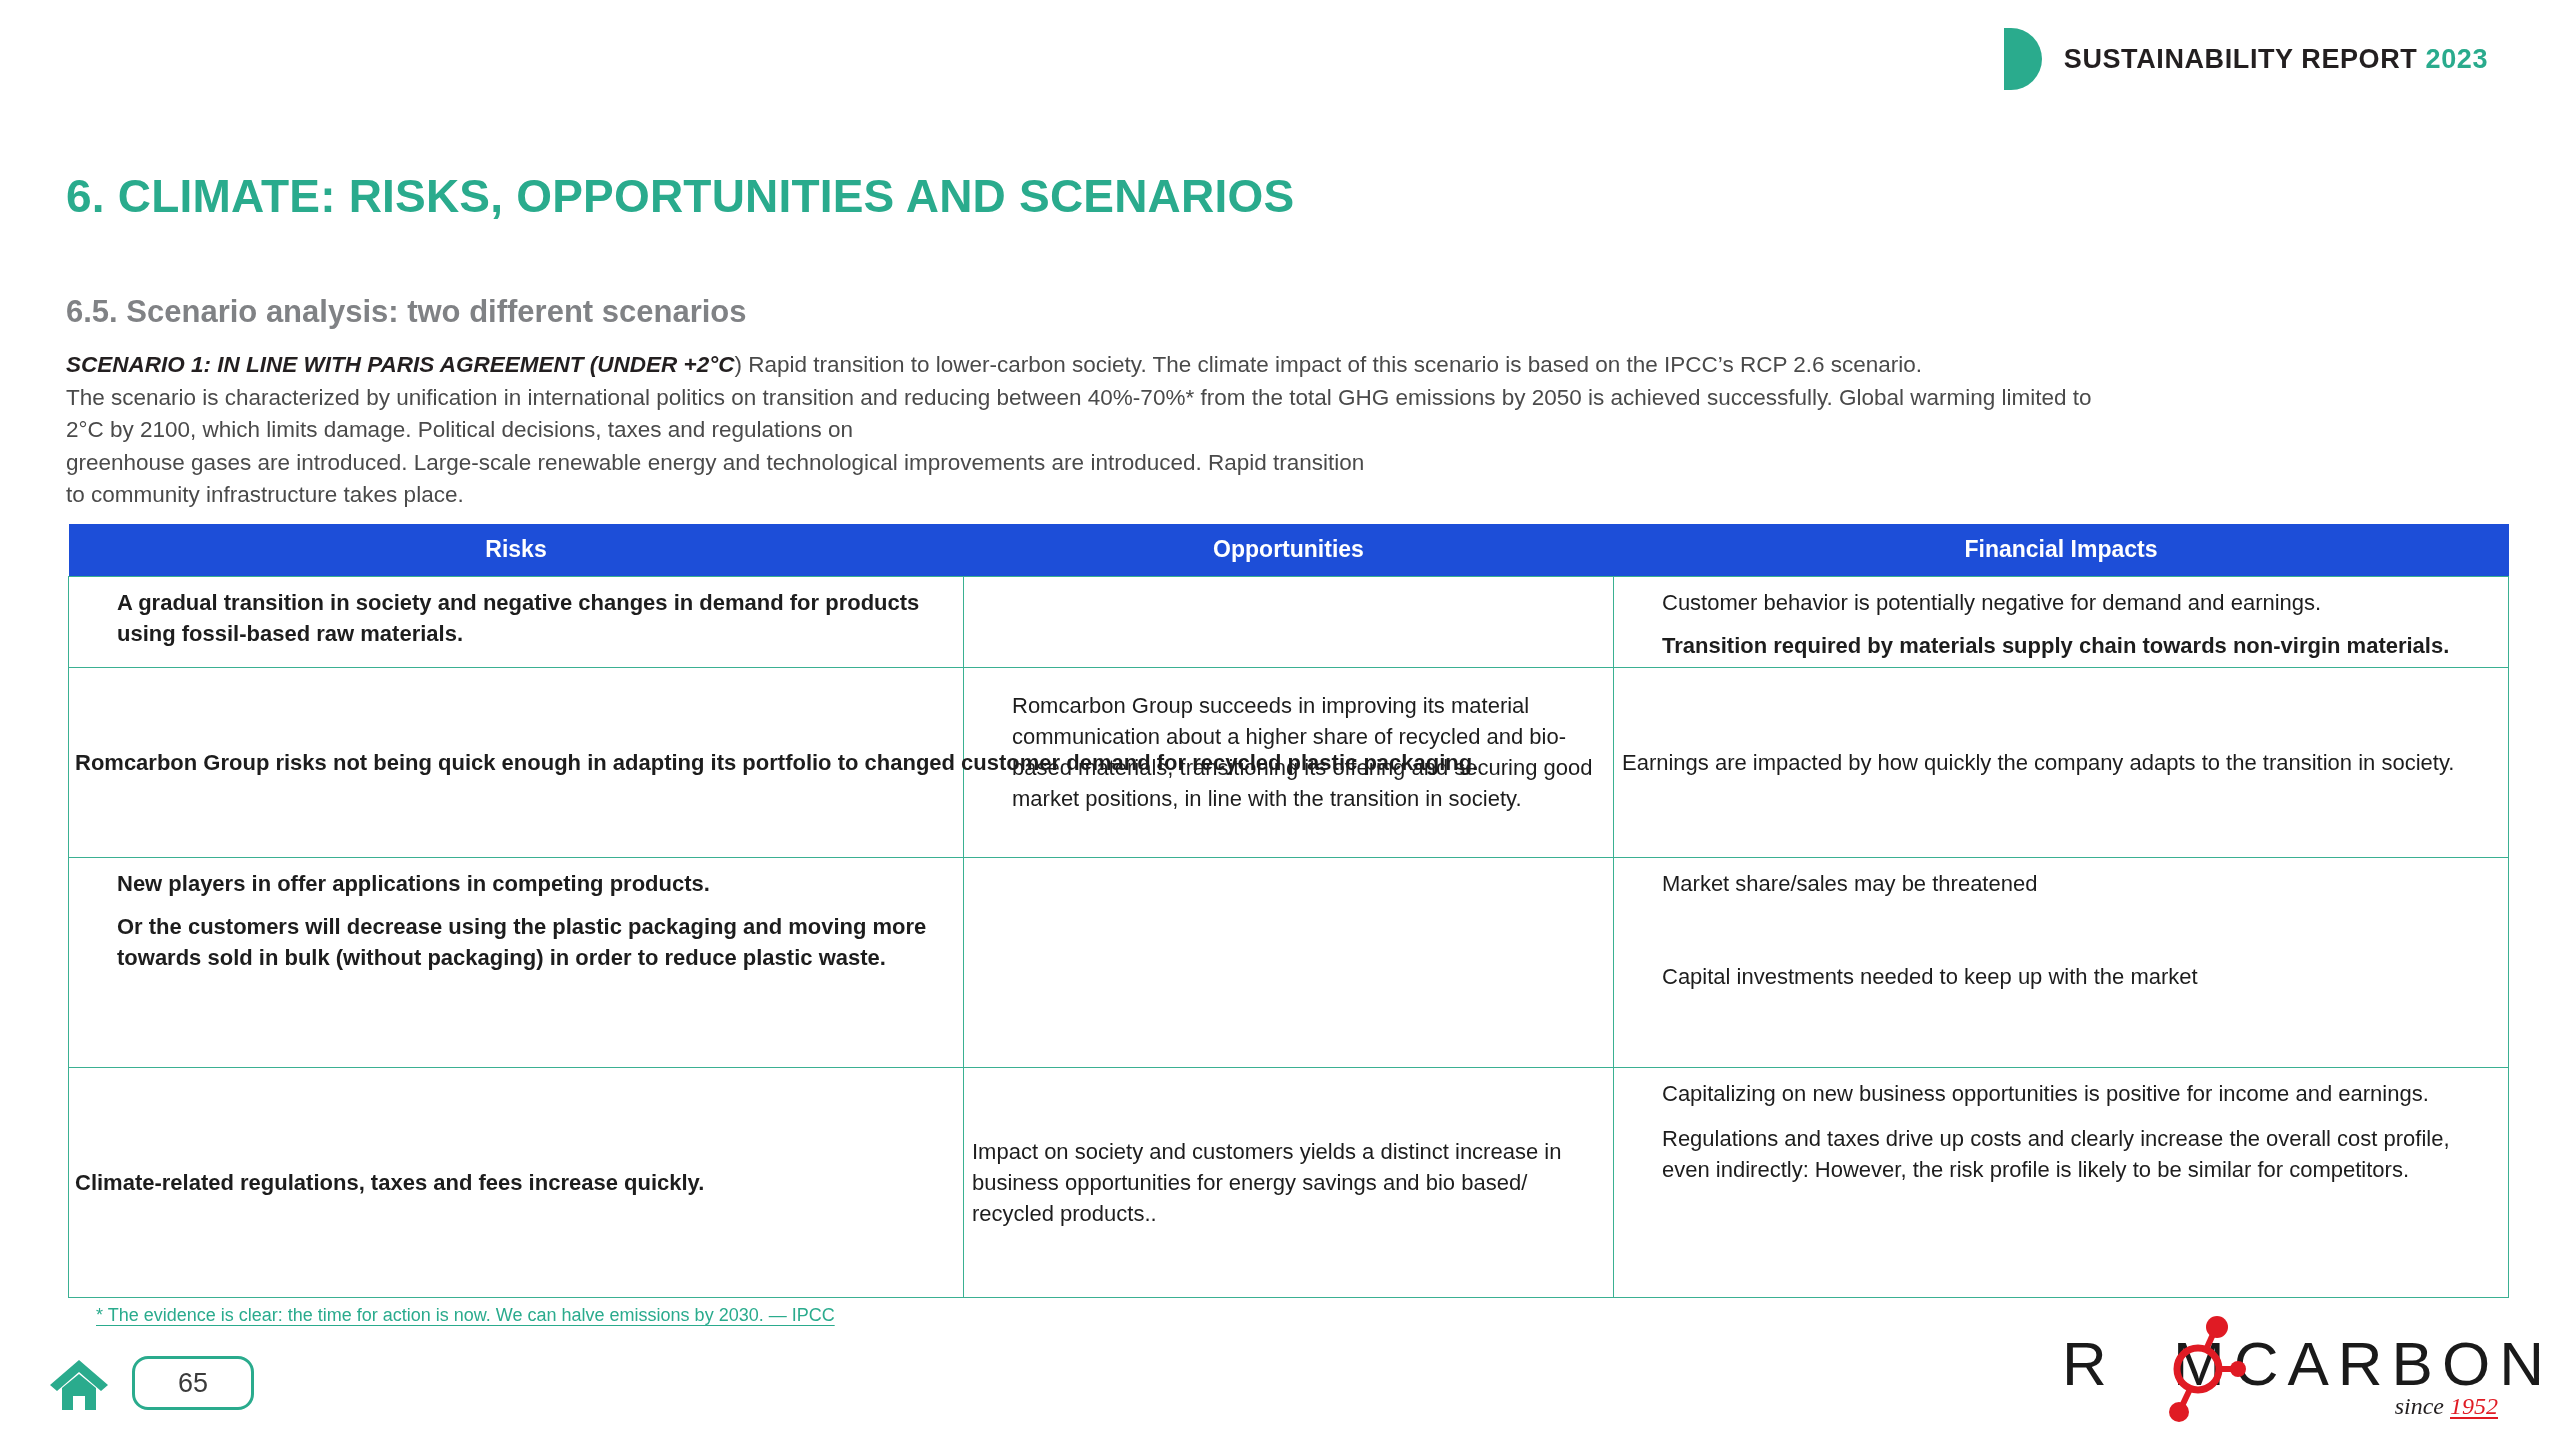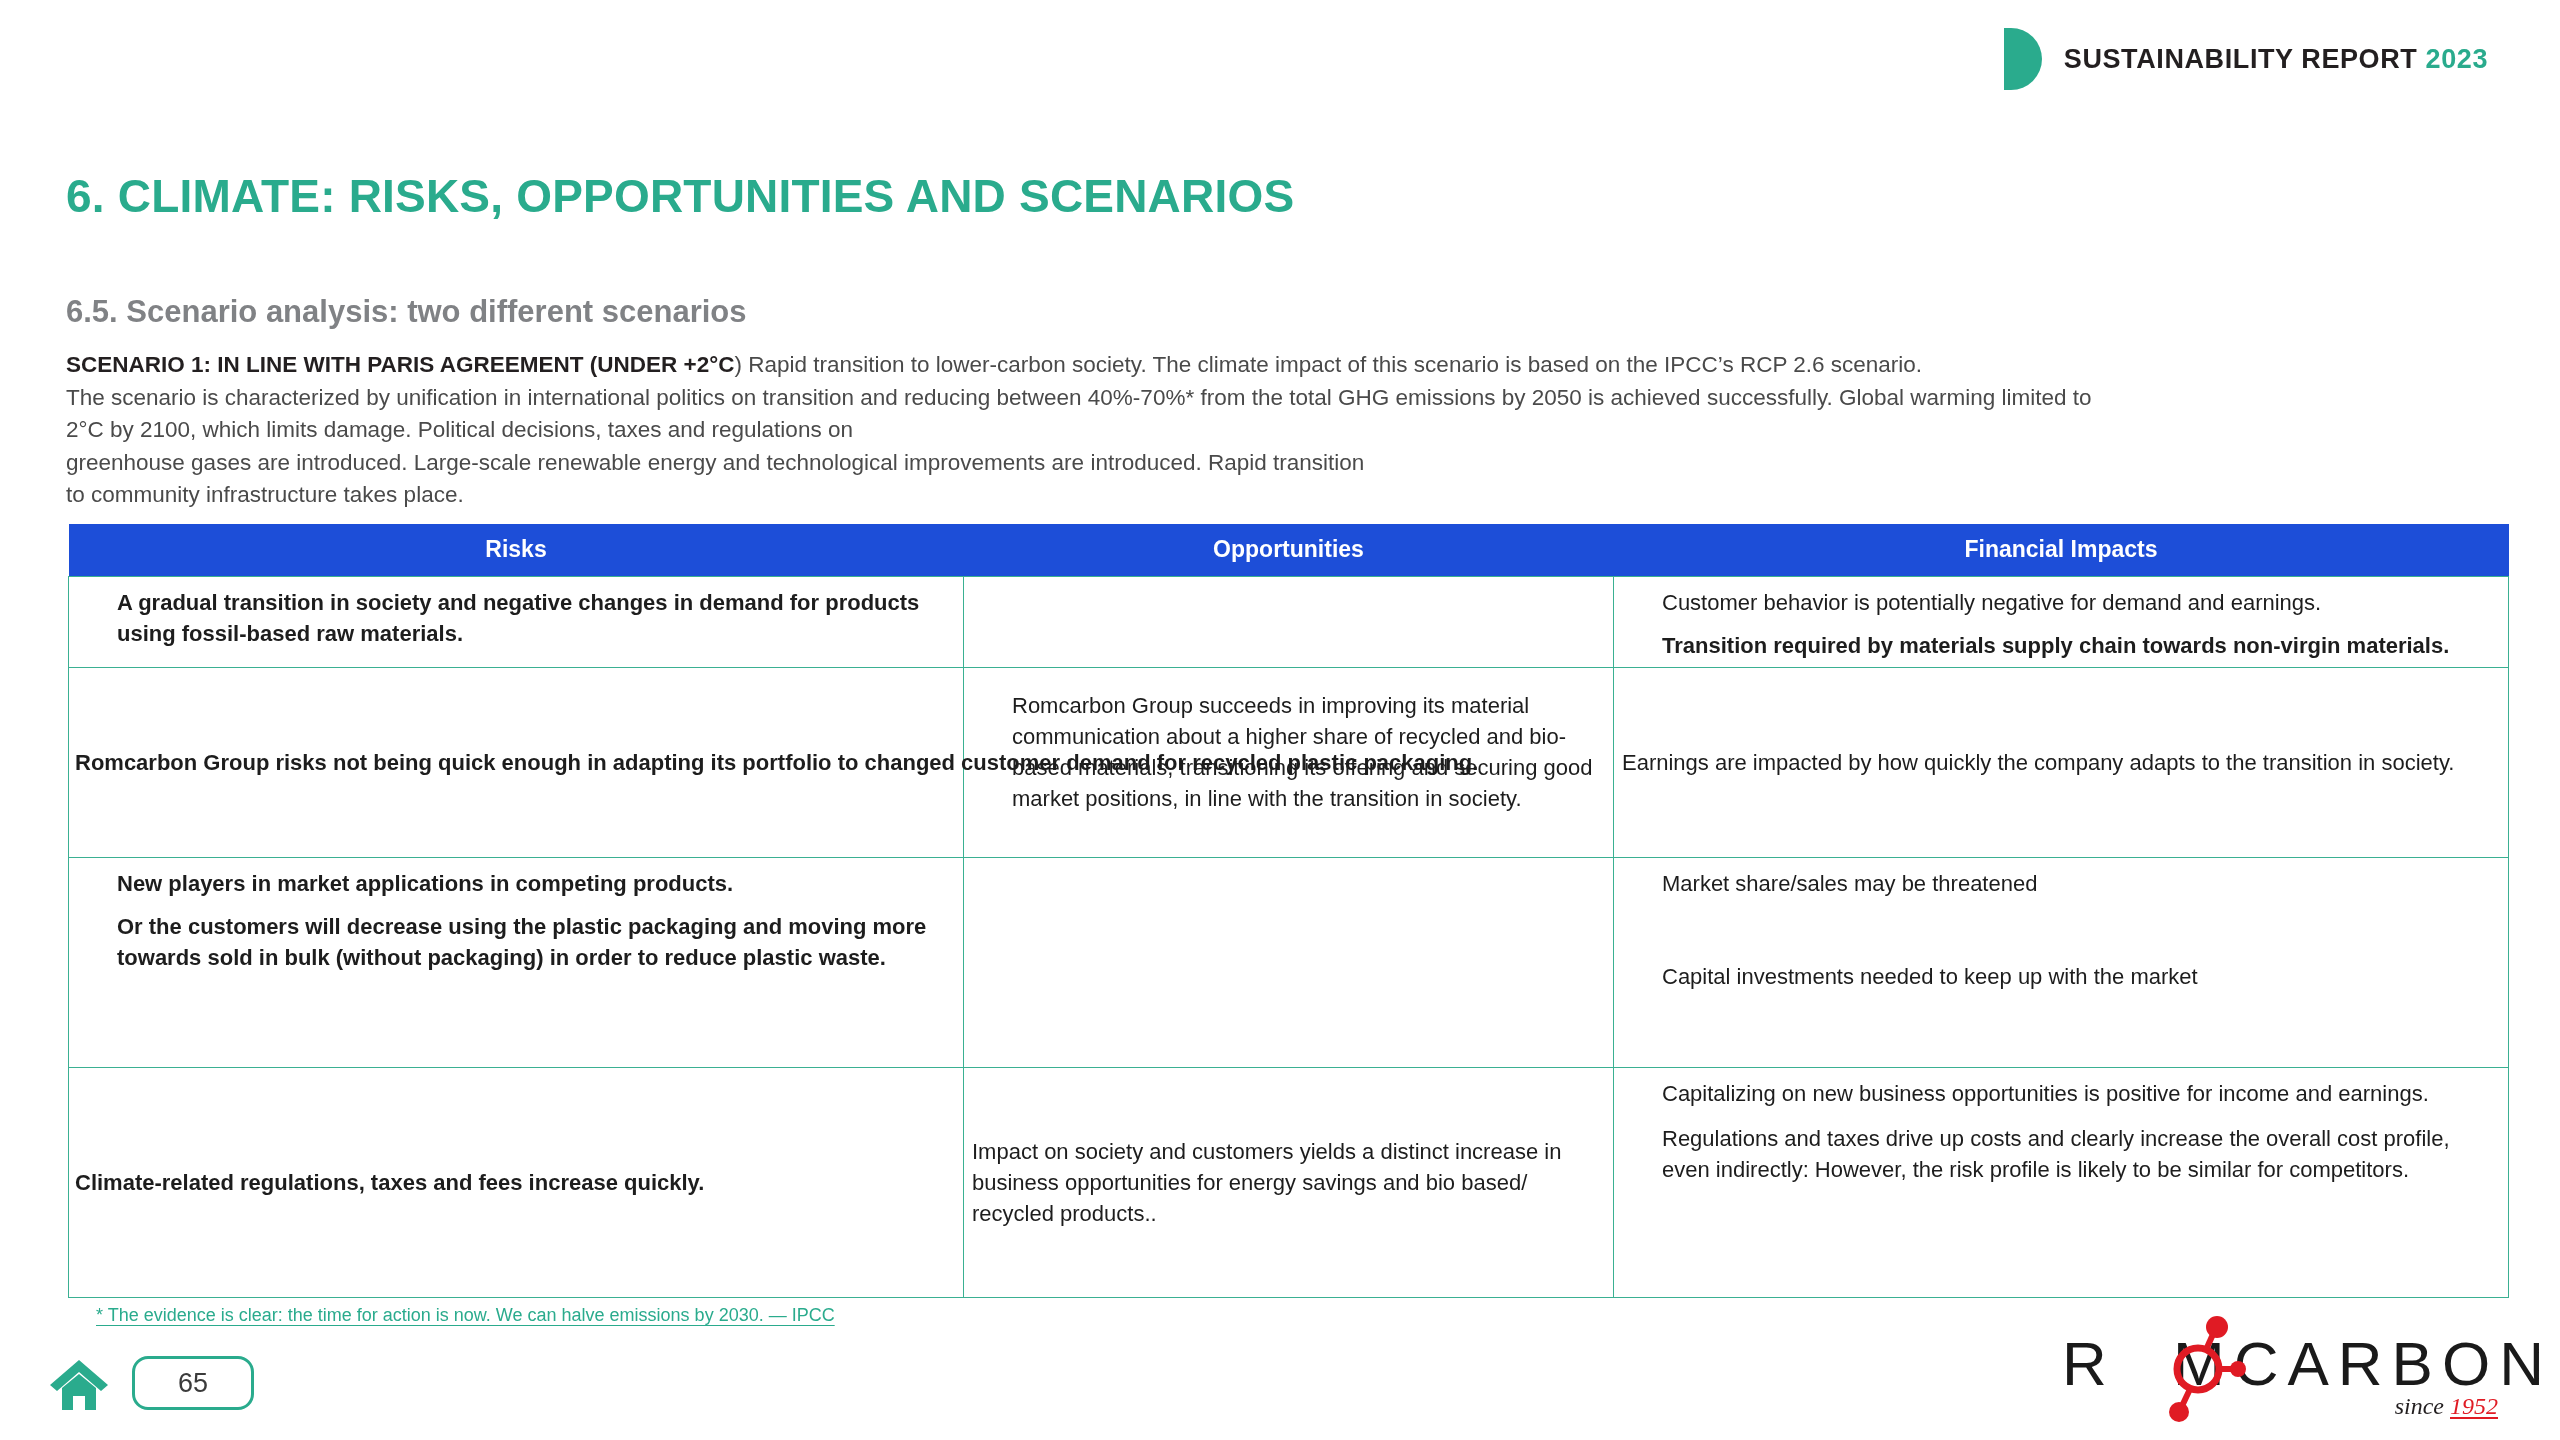--- a/index.html
+++ b/index.html
@@ -67,20 +67,21 @@
     top: 349px;
     left: 66px;
     width: 2440px;
     font-size: 22.5px;
     line-height: 32.5px;
     color: #4a4a4a;
   }
   .intro .lead {
     font-weight: bold;
     color: #231f20;
+    font-style: italic;
   }
   .intro .ln {
     display: block;
     white-space: nowrap;
   }
 
   
   .risk-table {
     position: absolute;
     top: 524px;
@@ -254,21 +255,21 @@
     <tr style="height:190px;">
       <td class="risk-cell">
         <span class="nowrap-over">Romcarbon Group risks not being quick enough in adapting its portfolio to changed customer demand for recycled plastic packaging.</span>
       </td>
       <td class="top-al" style="padding-top:22px;">Romcarbon Group succeeds in improving its material communication about a higher share of recycled and bio-based materials, transitioning its offering and securing good market positions, in line with the transition in society.</td>
       <td>Earnings are impacted by how quickly the company adapts to the transition in society.</td>
     </tr>
 
     <tr style="height:210px;">
       <td class="risk-cell top-al">
-        <p class="cell-p">New players in market applications in competing products.</p>
+        <p class="cell-p">New players in offer applications in competing products.</p>
         <p class="cell-p">Or the customers will decrease using the plastic packaging and moving more towards sold in bulk (without packaging) in order to reduce plastic waste.</p>
       </td>
       <td></td>
       <td class="top-al">
         <p class="cell-p">Market share/sales may be threatened</p>
         <div class="gap-block"></div>
         <p class="cell-p">Capital investments needed to keep up with the market</p>
       </td>
     </tr>
 

